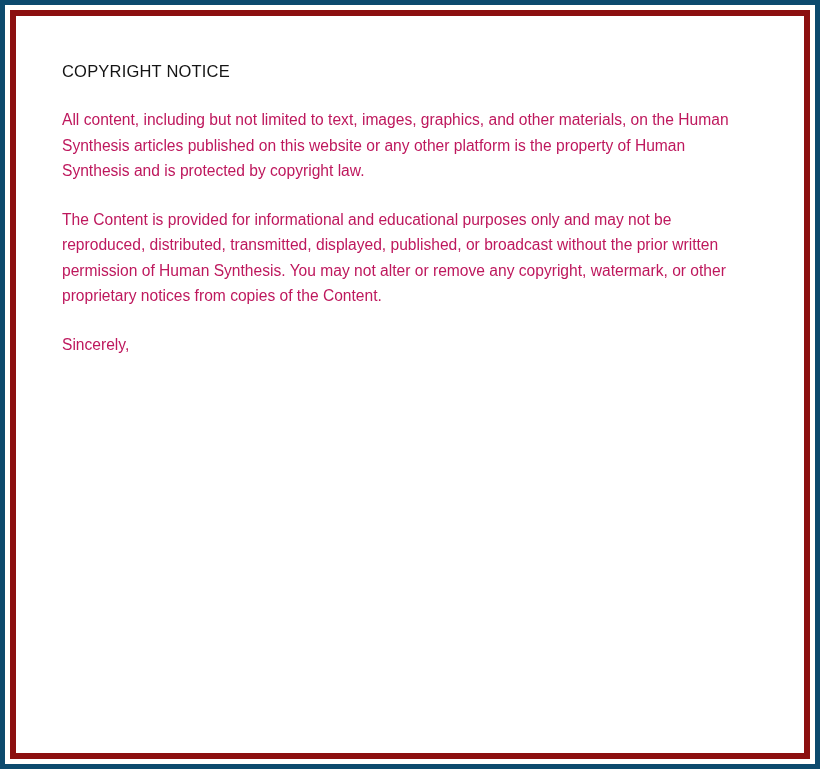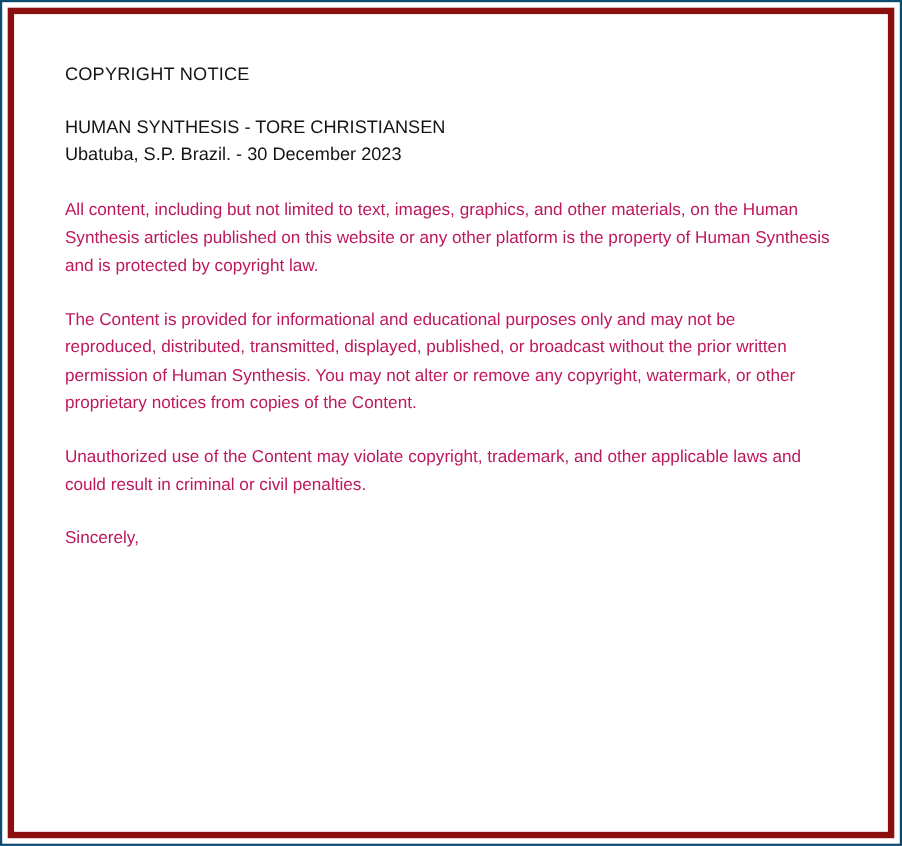--- a/index.html
+++ b/index.html
@@ -11,21 +11,21 @@
     height: 769px;
     background: #ffffff;
     font-family: "Liberation Sans", sans-serif;
     overflow: hidden;
   }
   .outer-frame {
     box-sizing: border-box;
     width: 820px;
     height: 769px;
     background: #ffffff;
-    border: 2px solid #0c4a6e;
+    border: 5px solid #0c4a6e;
     padding: 5px;
   }
   .red-frame {
     box-sizing: border-box;
     width: 100%;
     height: 100%;
     border: 6px solid #8c0f0f;
     background: #ffffff;
     padding: 0;
   }
@@ -80,27 +80,22 @@
 </style>
 </head>
 <body>
 
 <div class="outer-frame">
   <div class="red-frame">
     <div class="doc">
 
       <div class="doc-title">COPYRIGHT NOTICE</div>
 
-      <div class="heading-block">
-        <div class="heading-line">HUMAN SYNTHESIS - TORE CHRISTIANSEN</div>
-        <div class="heading-line">Ubatuba, S.P. Brazil. - 30 December 2023</div>
-      </div>
 
       <p class="para">All content, including but not limited to text, images, graphics, and other materials, on the Human Synthesis articles published on this website or any other platform is the property of Human Synthesis and is protected by copyright law.</p>
       <p class="para">The Content is provided for informational and educational purposes only and may not be reproduced, distributed, transmitted, displayed, published, or broadcast without the prior written permission of Human Synthesis. You may not alter or remove any copyright, watermark, or other proprietary notices from copies of the Content.</p>
-      <p class="para">Unauthorized use of the Content may violate copyright, trademark, and other applicable laws and could result in criminal or civil penalties.</p>
 
       <p class="para sign-off">Sincerely,</p>
 
 
     </div>
   </div>
 </div>
 
 </body></html>

